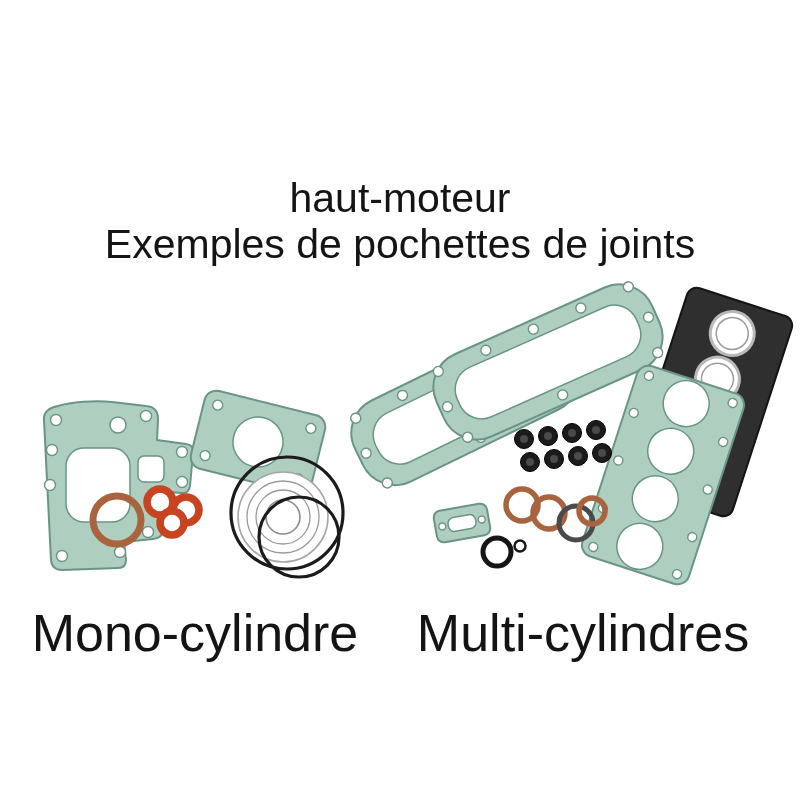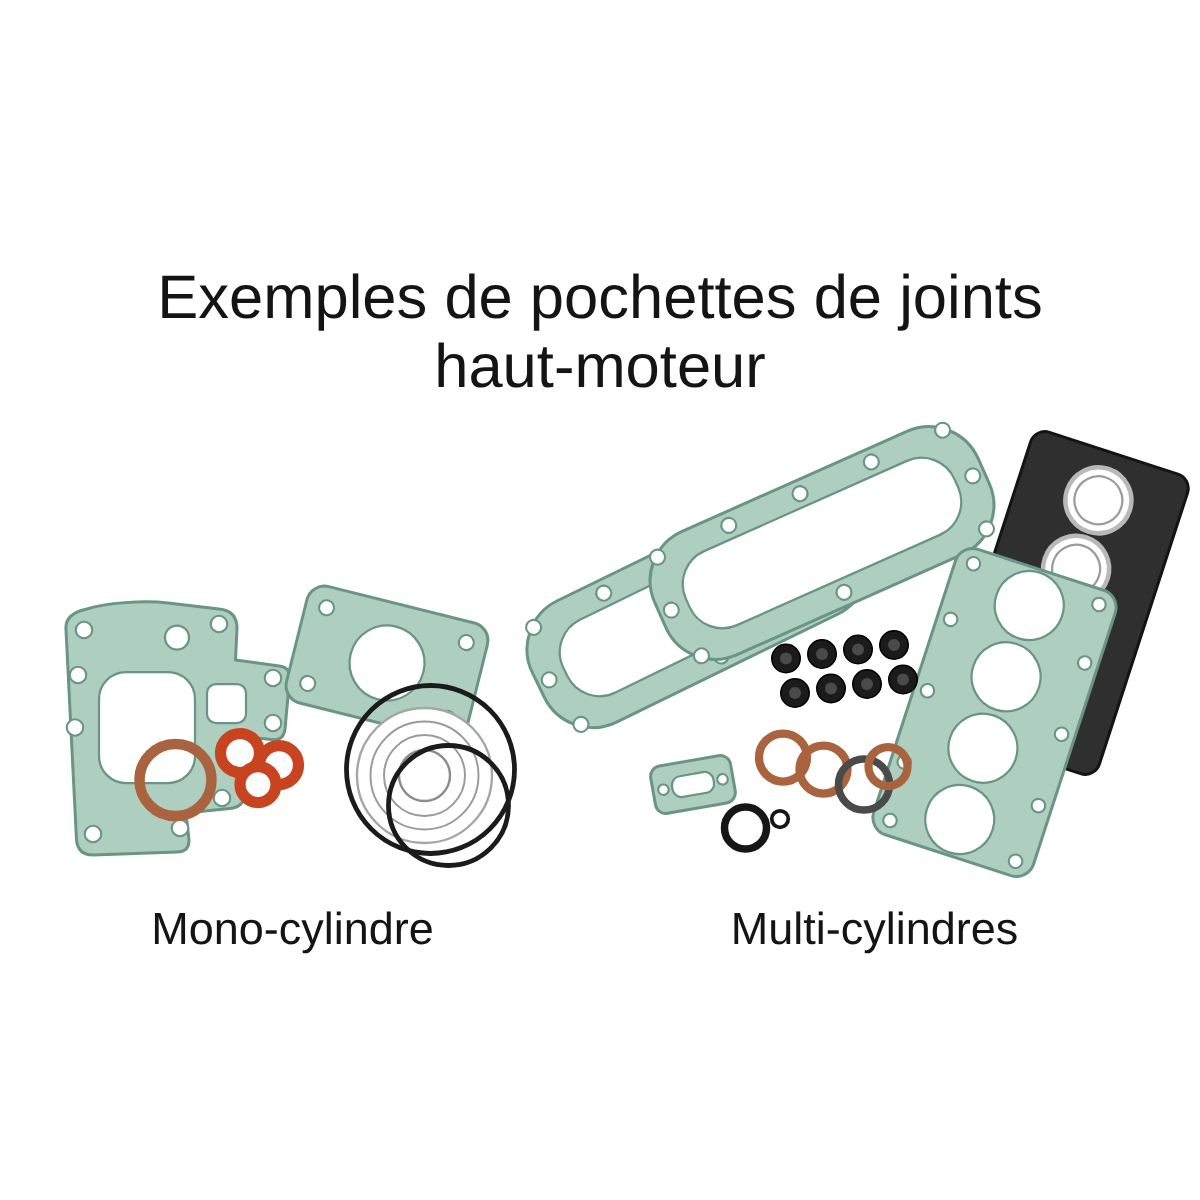--- a/index.html
+++ b/index.html
@@ -13,21 +13,21 @@
     width:800px;height:800px;overflow:hidden;position:relative;
     background:var(--background);
     font-family:"Liberation Sans","DejaVu Sans",sans-serif;
     color:var(--text);
   }
   .title{
     position:absolute;top:176px;left:0;width:800px;
     text-align:center;font-size:41px;line-height:1.12;font-weight:normal;
   }
   .caption{
-    position:absolute;top:603px;font-size:30px;text-align:center;font-weight:normal;
+    position:absolute;top:603px;font-size:52px;text-align:center;font-weight:normal;
   }
   .caption.mono{left:0;width:390px;}
   .caption.multi{left:388px;width:390px;}
   svg.photo{position:absolute;left:0;top:280px;}
 
   .teal{fill:var(--gasket-teal);stroke:var(--gasket-teal-edge);stroke-width:2;stroke-linejoin:round;}
   .hole{fill:#ffffff;stroke:var(--gasket-teal-edge);stroke-width:1.5;}
   .bolt{fill:#ffffff;stroke:var(--gasket-teal-edge);stroke-width:1.4;}
   .copper-ring{fill:none;stroke:var(--copper);stroke-width:5.5;}
   .dark-ring{fill:none;stroke:#4a4a4a;stroke-width:5;}
@@ -36,22 +36,22 @@
   .grey-line{fill:none;stroke:var(--ring-grey);stroke-width:1.3;}
   .metal{fill:var(--metal-dark);stroke:#141414;stroke-width:2;}
   .metal-hole{fill:#ffffff;stroke:var(--metal-bore);stroke-width:3;}
   .seal{fill:var(--rubber-black);stroke:#000;stroke-width:1;}
   .seal-core{fill:#4a4a4a;}
 </style>
 </head>
 <body>
 
 <div class="title">
+  <div>haut-moteur</div>
   <div>Exemples de pochettes de joints</div>
-  <div>haut-moteur</div>
 </div>
 
 <svg class="photo" width="800" height="330" viewBox="0 0 800 330">
 
   <g>
 
     <g>
       <path class="teal" d="M58,126 C70,122 96,120 112,122 L146,126 Q158,127 158,139 L157,160 L186,164 Q194,165 193,173 L190,206 Q189,214 181,213 L160,211 L163,247 Q164,258 153,259 L124,262 L126,280 Q126,288 118,288 L62,290 Q52,290 51,280 L44,140 Q43,129 58,126 Z"></path>
       <rect class="hole" x="66" y="168" width="64" height="74" rx="18"></rect>
       <rect class="hole" x="138" y="176" width="26" height="26" rx="6"></rect>

